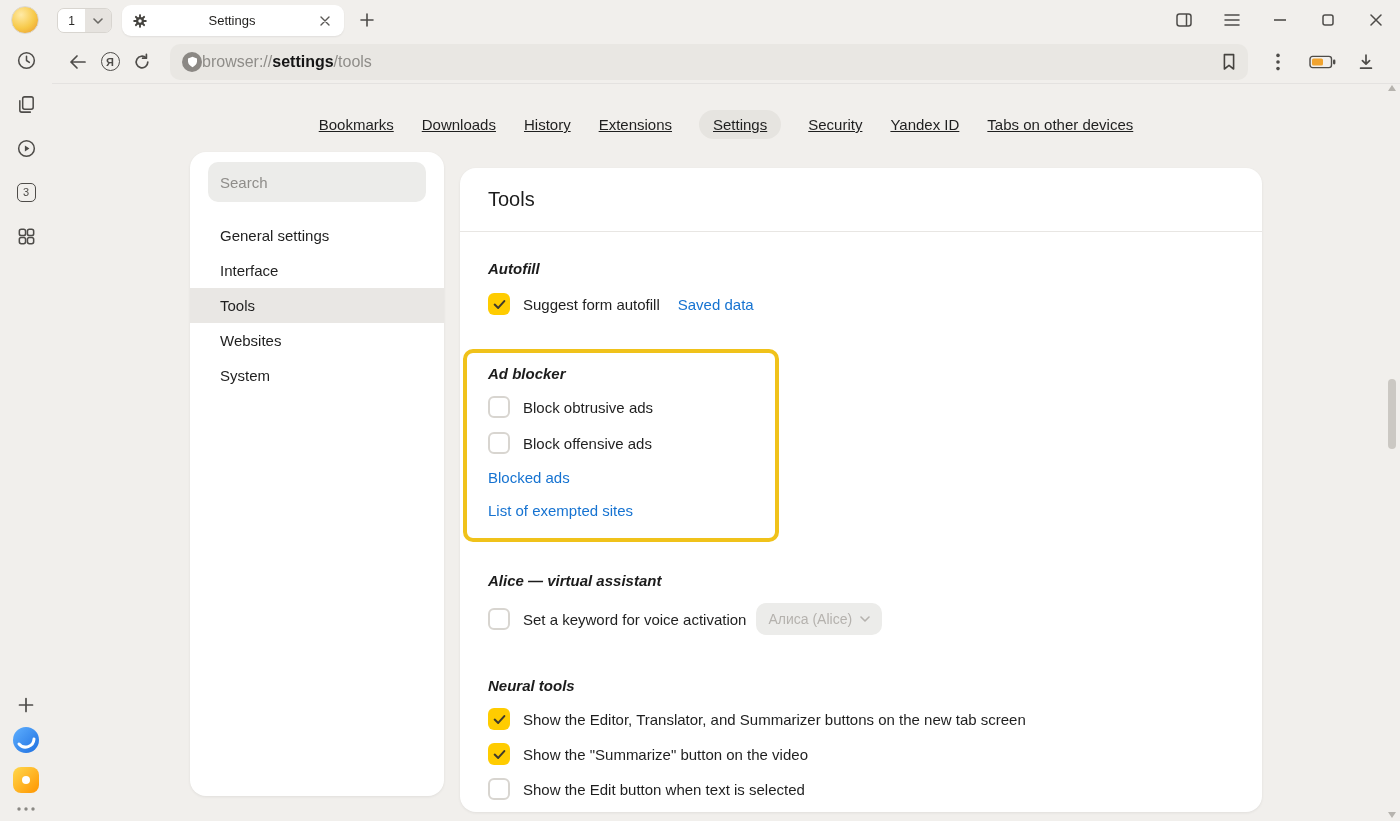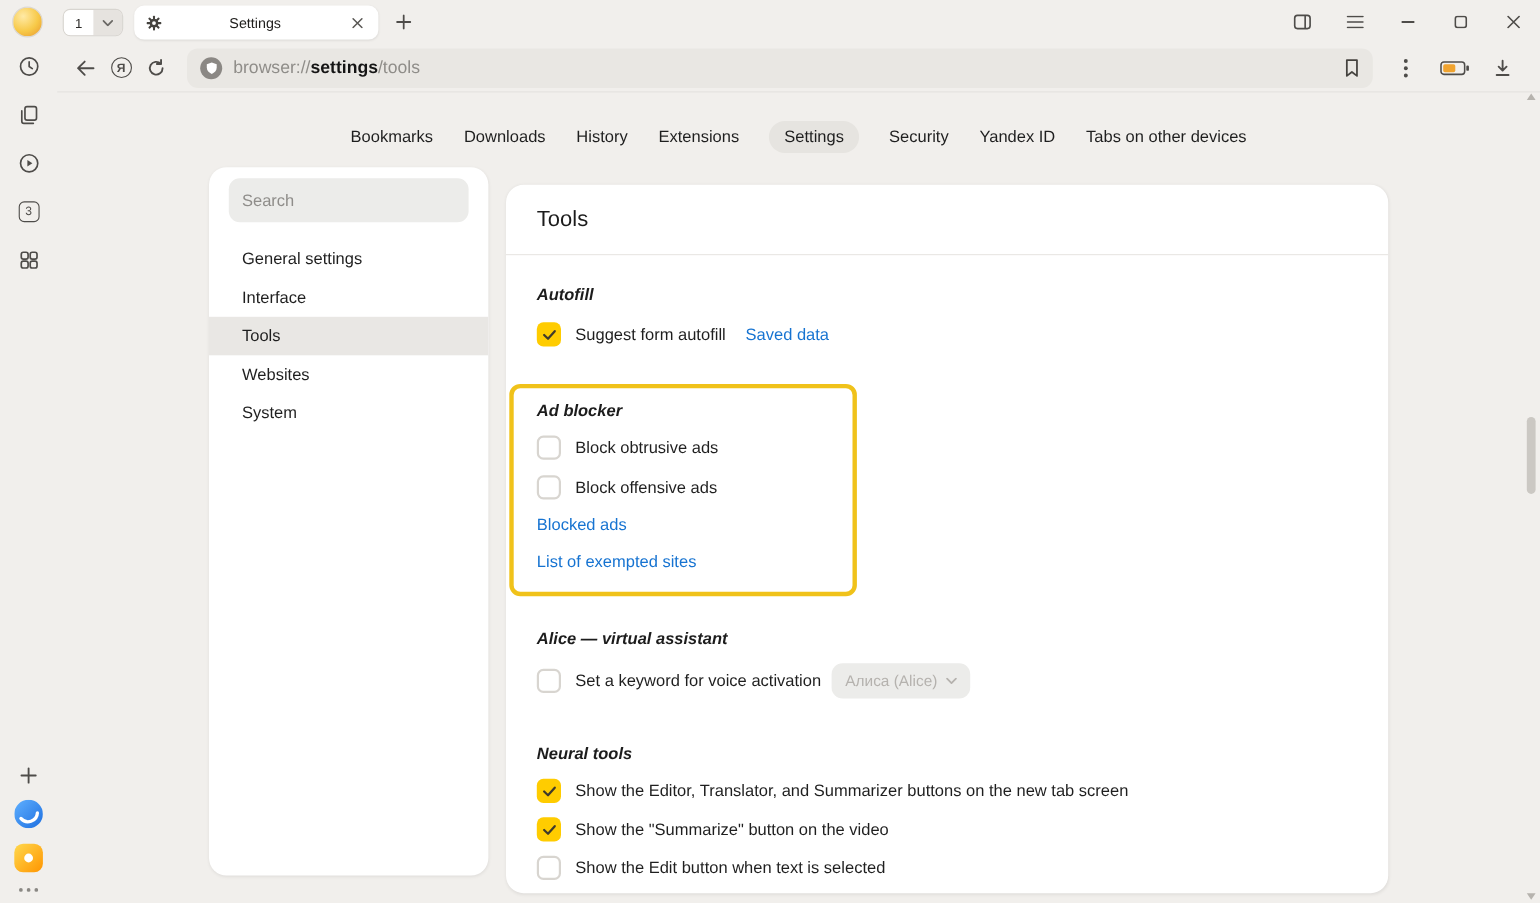--- a/index.html
+++ b/index.html
@@ -24,38 +24,38 @@
   .win-controls { position:absolute; right:0; top:0; height:40px; width:240px; display:flex; }
   .win-controls .wc { width:48px; height:40px; display:flex; align-items:center; justify-content:center; cursor:pointer; }
 
   
   .toolbar { position:absolute; top:40px; left:52px; right:0; height:44px; display:flex; align-items:center; padding:0 12px 0 10px; border-bottom:1px solid rgba(0,0,0,.05); }
   .nav-btn { width:32px; height:32px; display:flex; align-items:center; justify-content:center; cursor:pointer; flex:none; }
   .ya-circle { width:19px; height:19px; border-radius:50%; border:1.6px solid #4e4c49; display:flex; align-items:center; justify-content:center;
     font-size:11px; color:#4e4c49; font-weight:bold; }
   .url-box { flex:1; height:36px; margin:0 8px 0 12px; background:#e9e7e3; border-radius:10px; display:flex; align-items:center; padding:0 12px; }
   .shield-badge { width:20px; height:20px; border-radius:50%; background:#8b8884; display:flex; align-items:center; justify-content:center; flex:none; }
-  .url-text { margin-left:10px; font-size:16px; color:#8f8d89; white-space:nowrap; overflow:hidden; flex:1; }
+  .url-text { margin-left:0; font-size:16px; color:#8f8d89; white-space:nowrap; overflow:hidden; flex:1; }
   .url-text .host { color:#17171 5; color:#151515; font-weight:bold; }
   .url-bookmark { flex:none; cursor:pointer; display:flex; }
   .tb-right { display:flex; align-items:center; flex:none; }
   .tb-right .tbi { width:44px; height:36px; display:flex; align-items:center; justify-content:center; cursor:pointer; }
 
   
   .rail { position:absolute; left:0; top:40px; bottom:0; width:52px; display:flex; flex-direction:column; align-items:center; padding:8px 0 10px; }
   .rail .ri { width:28px; height:24px; display:flex; align-items:center; justify-content:center; margin-bottom:20px; cursor:pointer; }
   .badge3 { width:19px; height:19px; border:1.6px solid #4e4c49; border-radius:5px; display:flex; align-items:center; justify-content:center;
     font-size:11px; color:#4e4c49; }
   .rail .spacer { margin-top:auto; }
   .rail .rb { margin-bottom:14px; cursor:pointer; display:flex; align-items:center; justify-content:center; }
   .orange-app { width:26px; height:26px; border-radius:8px; background:linear-gradient(135deg,#ffd84d,#ff9500); position:relative; }
   .orange-app::after { content:""; position:absolute; left:9px; top:9px; width:8px; height:8px; background:#fff; border-radius:50%; }
 
   
-  .top-nav { position:absolute; top:110px; left:52px; right:0; display:flex; justify-content:center; align-items:flex-end; gap:26px; font-size:15px; }
+  .top-nav { position:absolute; top:110px; left:52px; right:0; display:flex; justify-content:center; align-items:flex-end; gap:26px; font-size:15px;text-decoration:underline; }
   .top-nav .nav-item { padding:6px 1px; cursor:pointer; color:#1f1f1f; white-space:nowrap; }
   .top-nav .nav-item.active { background:#e6e4e0; border-radius:16px; padding:6px 14px; }
 
   
   .settings-card { position:absolute; left:190px; top:152px; width:254px; height:644px; background:#fff; border-radius:16px;
     box-shadow:0 1px 3px rgba(0,0,0,.07); overflow:hidden; }
   .search-box { margin:10px 18px 0; height:40px; background:#ececea; border-radius:10px; display:flex; align-items:center; padding:0 12px; }
   .search-box input { border:none; background:transparent; outline:none; width:100%; font-size:15px; color:#333; font-family:inherit; }
   .search-box input::placeholder { color:#8f8d8a; }
   .menu { margin-top:16px; }

